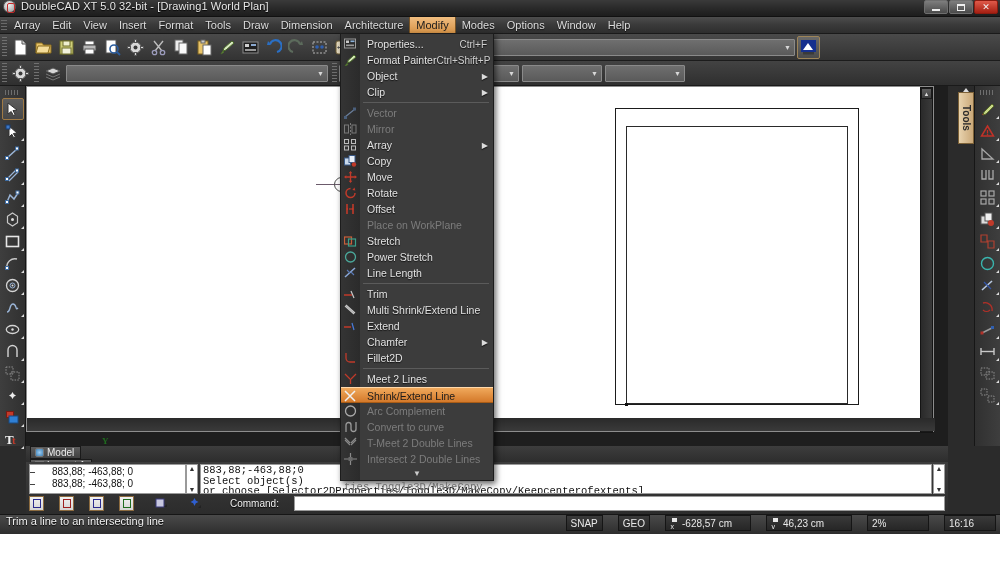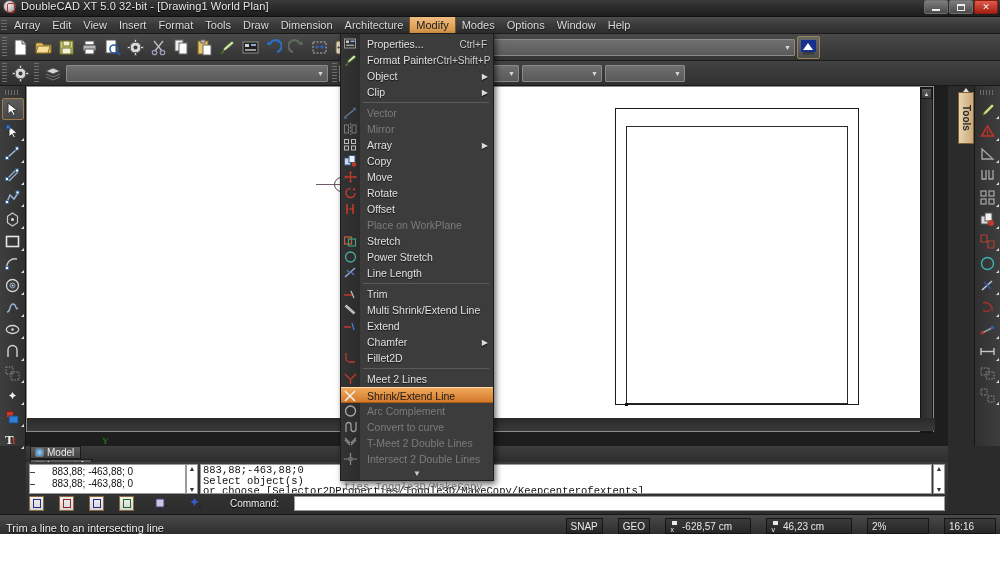--- a/index.html
+++ b/index.html
@@ -259,21 +259,21 @@
     flex: 1; height: 15px; background: #fff; border: 1px solid #9a9a9a;
     font-size: 10px; padding-left: 2px; color: #111;
     font-family: "Liberation Mono", monospace;
   }
 
   
   .statusbar {
     position: absolute; left: 0; top: 514px; width: 1000px; height: 20px;
     background: linear-gradient(180deg,#4a4a4a,#2d2d2d);
     border-top: 1px solid #161616;
-    display: flex; align-items: flex-end;
+    display: flex; align-items: flex-start;
   }
   .status-hint { color: #efefef; font-size: 11px; padding-left: 6px; text-shadow: 0 1px 1px #000; flex: 1; white-space: nowrap; }
   .status-cell {
     height: 16px; margin-right: 2px; padding: 0 4px;
     background: linear-gradient(180deg,#3a3a3a,#262626);
     border: 1px solid #151515;
     display: flex; align-items: center; gap: 3px;
     color: #e8e8e8; font-size: 10px; white-space: nowrap; flex: none; margin-left: 13px;
   }
   .coord-ico { width: 9px; height: 11px; flex: none; }

